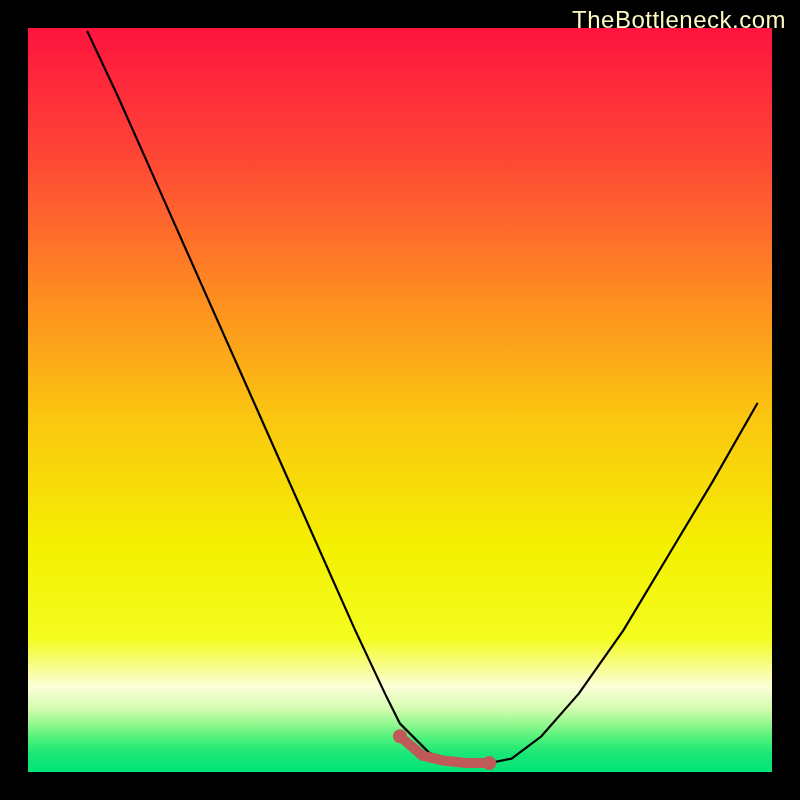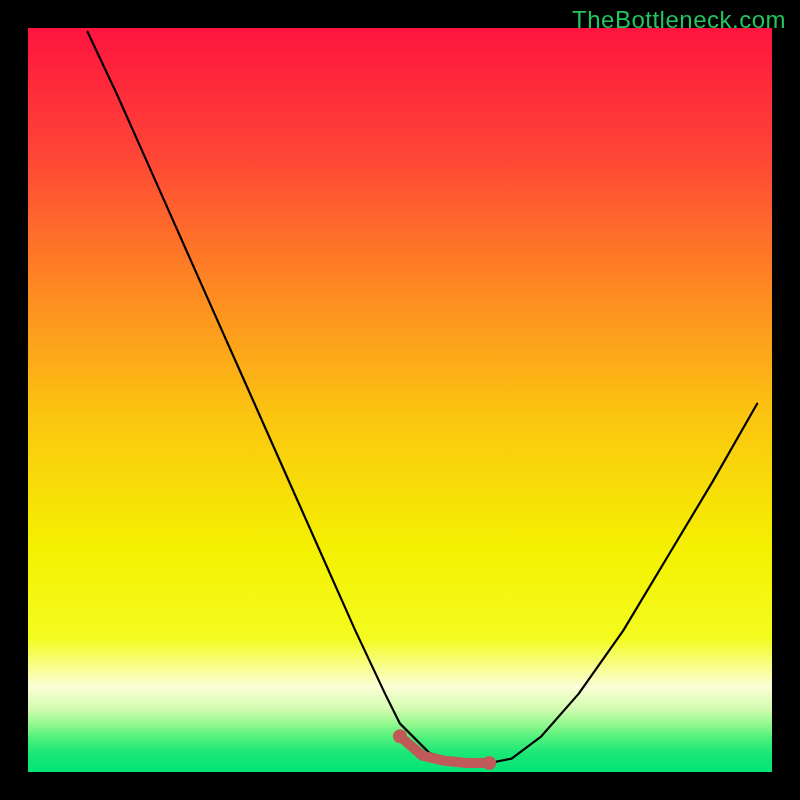--- a/index.html
+++ b/index.html
@@ -14,21 +14,21 @@
   .frame {
     position: relative;
     width: 800px;
     height: 800px;
     background: #000;
   }
   .watermark {
     position: absolute;
     top: 6px;
     right: 14px;
-    color: #22c55e;
+    color: #fef9c3;
     font-size: 24px;
     letter-spacing: 0.5px;
     font-weight: 400;
     z-index: 50;
   }
   .plot-wrap {
     position: absolute;
     left: 28px;
     top: 28px;
     width: 744px;

